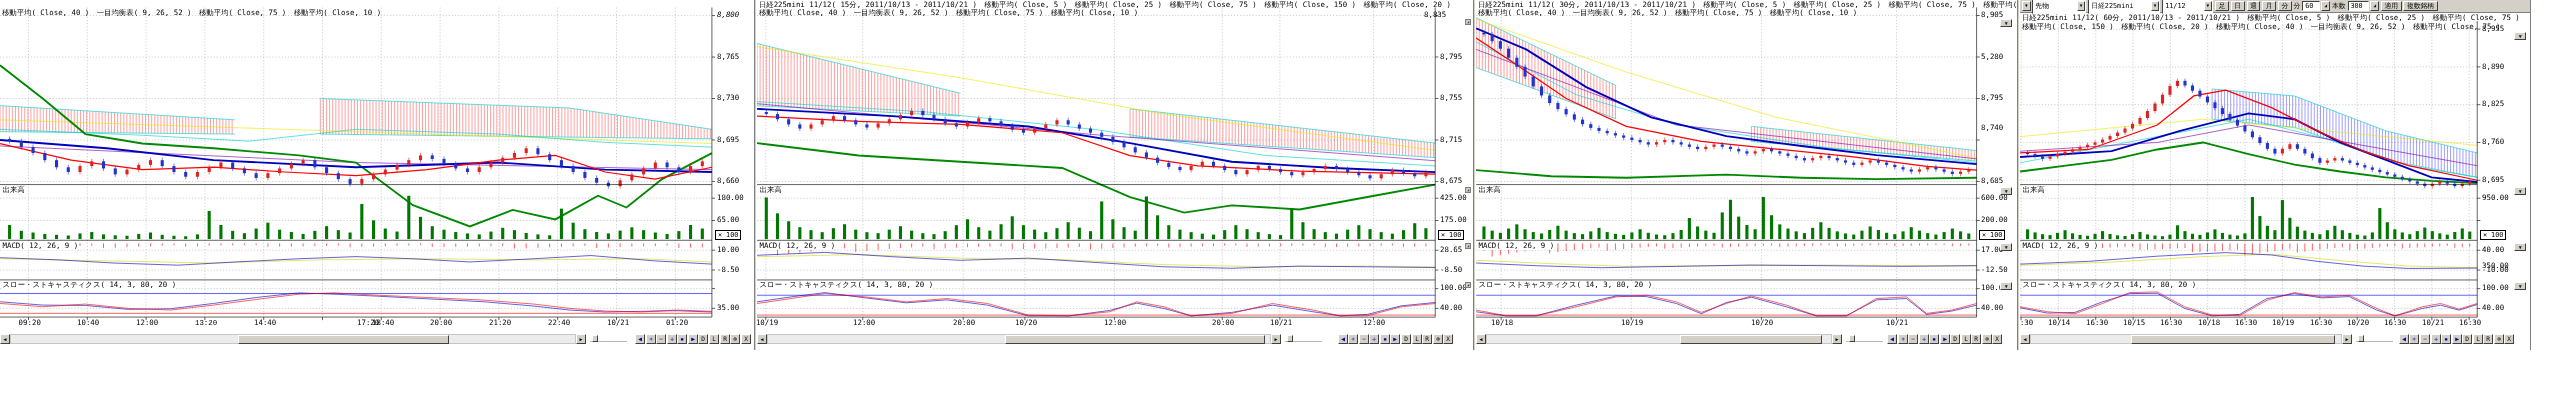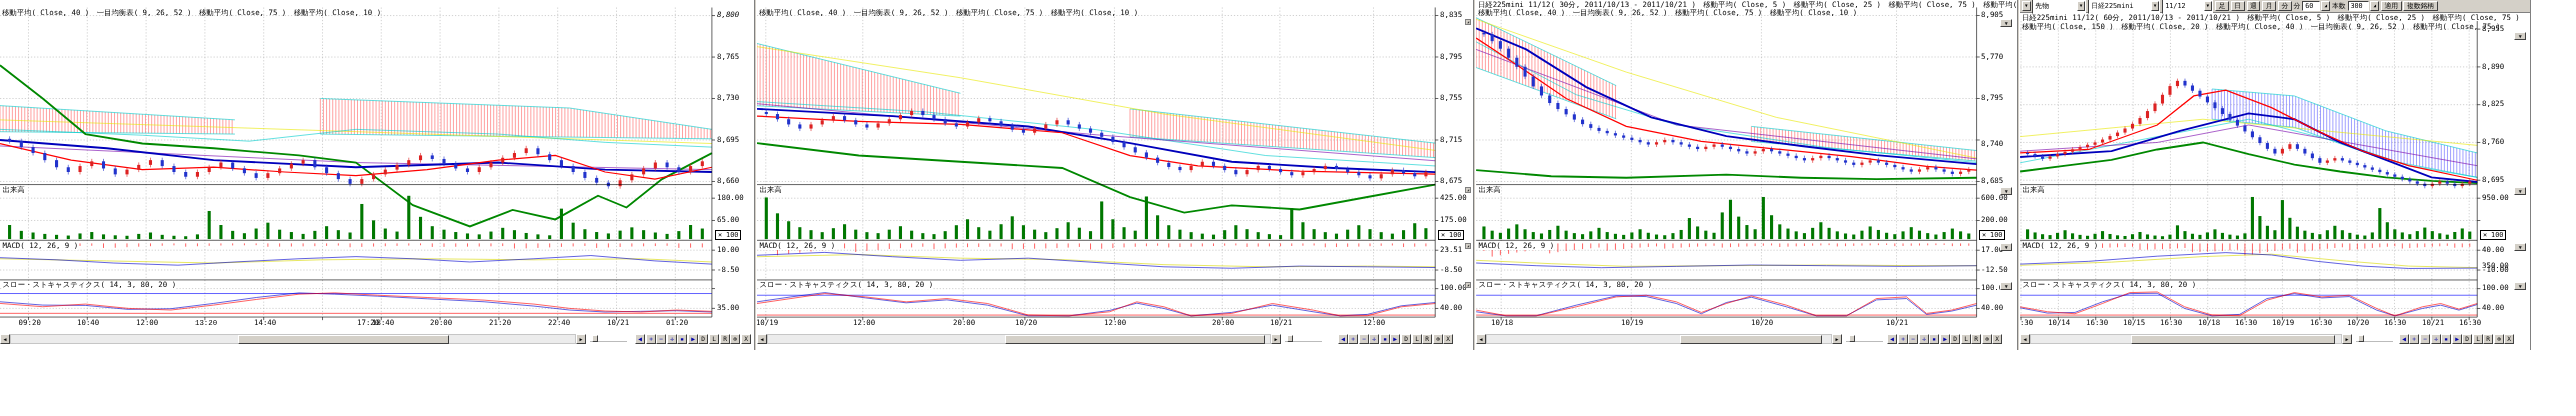--- a/index.html
+++ b/index.html
@@ -592,20 +592,21 @@
     <div class="tool" style="left: 667px; top: 334px; color: rgb(0, 0, 170);">✛</div>
     <div class="tool" style="left: 677px; top: 334px; color: rgb(0, 0, 170);">▪</div>
     <div class="tool" style="left: 688px; top: 334px; color: rgb(0, 0, 170);">▶</div>
     <div class="tool" style="left: 698px; top: 334px; color: rgb(0, 0, 0);">D</div>
     <div class="tool" style="left: 709px; top: 334px; color: rgb(0, 0, 0);">L</div>
     <div class="tool" style="left: 720px; top: 334px; color: rgb(0, 0, 0);">R</div>
     <div class="tool" style="left: 730px; top: 334px; color: rgb(0, 0, 0);">⊕</div>
     <div class="tool" style="left: 741px; top: 334px; color: rgb(0, 0, 0);">X</div>
   </section>
 <section class="panel" id="p1" style="left: 757px; width: 716px;">
+  <div class="hdr l1" style="top: 0.6px;">日経225mini 11/12( 15分, 2011/10/13 - 2011/10/21 )　移動平均( Close, 5 )　移動平均( Close, 25 )　移動平均( Close, 75 )　移動平均( Close, 150 )　移動平均( Close, 20 )</div>
   <div class="hdr l2" style="top: 9.3px;">移動平均( Close, 40 )　一目均衡表( 9, 26, 52 )　移動平均( Close, 75 )　移動平均( Close, 10 )</div>
 <svg class="cv" width="716" height="332" viewBox="0 0 1156 536">
       <line x1="14.2" y1="12" x2="14.2" y2="512" stroke="#b4b4b4" stroke-width="1" stroke-dasharray="2,3"></line>
       <line x1="14.2" y1="512" x2="14.2" y2="517" stroke="#000000"></line>
       <line x1="170.8" y1="12" x2="170.8" y2="512" stroke="#b4b4b4" stroke-width="1" stroke-dasharray="2,3"></line>
       <line x1="170.8" y1="512" x2="170.8" y2="517" stroke="#000000"></line>
       <line x1="332.9" y1="12" x2="332.9" y2="512" stroke="#b4b4b4" stroke-width="1" stroke-dasharray="2,3"></line>
       <line x1="332.9" y1="512" x2="332.9" y2="517" stroke="#000000"></line>
       <line x1="432.5" y1="12" x2="432.5" y2="512" stroke="#b4b4b4" stroke-width="1" stroke-dasharray="2,3"></line>
       <line x1="432.5" y1="512" x2="432.5" y2="517" stroke="#000000"></line>
@@ -1067,28 +1068,28 @@
       <line x1="1095" y1="12" x2="1095" y2="512" stroke="#000000"></line>
     </svg>
     <div class="xlab" style="left: -1.1px; top: 319px;">10/19</div>
     <div class="xlab" style="left: 96px; top: 319px;">12:00</div>
     <div class="xlab" style="left: 196px; top: 319px;">20:00</div>
     <div class="xlab" style="left: 258px; top: 319px;">10/20</div>
     <div class="xlab" style="left: 347px; top: 319px;">12:00</div>
     <div class="xlab" style="left: 455px; top: 319px;">20:00</div>
     <div class="xlab" style="left: 513px; top: 319px;">10/21</div>
     <div class="xlab" style="left: 606px; top: 319px;">12:00</div>
-    <div class="ylab" style="left: 683px; top: 11px;">8,835</div>
+    <div class="ylab" style="left: 667px; top: 11px;">8,835</div>
     <div class="ylab" style="left: 683px; top: 53px;">8,795</div>
     <div class="ylab" style="left: 683px; top: 94px;">8,755</div>
     <div class="ylab" style="left: 683px; top: 136px;">8,715</div>
     <div class="ylab" style="left: 683px; top: 177px;">8,675</div>
     <div class="ylab" style="left: 683px; top: 194px;">425.00</div>
     <div class="ylab" style="left: 683px; top: 216px;">175.00</div>
-    <div class="ylab" style="left: 683px; top: 246px;">23.51</div>
+    <div class="ylab" style="left: 683px; top: 246px;">28.65</div>
     <div class="ylab" style="left: 683px; top: 266px;">-8.50</div>
     <div class="ylab" style="left: 683px; top: 284px;">100.00</div>
     <div class="ylab" style="left: 683px; top: 304px;">40.00</div>
     <div class="plab" style="top: 186px;">出来高</div>
     <div class="plab" style="top: 242px;">MACD( 12, 26, 9 )</div>
     <div class="plab" style="top: 281px;">スロー・ストキャスティクス( 14, 3, 80, 20 )</div>
     <div class="badge" style="left: 681px; top: 230px;">× 100</div>
     <div class="sb-btn" style="left: 0px; top: 334px;">◀</div>
     <div class="sb-track" style="left: 10px; top: 334px; width: 504px;"></div>
     <div class="sb-thumb" style="left: 248px; top: 335px; width: 260px;"></div>
@@ -1524,23 +1525,23 @@
       <line x1="0" y1="388" x2="808" y2="388" stroke="#000000"></line>
       <line x1="0" y1="452" x2="808" y2="452" stroke="#000000"></line>
       <line x1="0" y1="512" x2="808" y2="512" stroke="#000000"></line>
       <line x1="808" y1="12" x2="808" y2="512" stroke="#000000"></line>
     </svg>
     <div class="xlab" style="left: 15px; top: 319px;">10/18</div>
     <div class="xlab" style="left: 145px; top: 319px;">10/19</div>
     <div class="xlab" style="left: 275px; top: 319px;">10/20</div>
     <div class="xlab" style="left: 410px; top: 319px;">10/21</div>
     <div class="ylab" style="left: 505px; top: 11px;">8,905</div>
-    <div class="ylab" style="left: 505px; top: 53px;">5,770</div>
+    <div class="ylab" style="left: 505px; top: 53px;">5,280</div>
     <div class="ylab" style="left: 505px; top: 94px;">8,795</div>
-    <div class="ylab" style="left: 505px; top: 140px;">8,740</div>
+    <div class="ylab" style="left: 505px; top: 124px;">8,740</div>
     <div class="ylab" style="left: 505px; top: 177px;">8,685</div>
     <div class="ylab" style="left: 505px; top: 194px;">600.00</div>
     <div class="ylab" style="left: 505px; top: 216px;">200.00</div>
     <div class="ylab" style="left: 505px; top: 246px;">17.00</div>
     <div class="ylab" style="left: 505px; top: 266px;">-12.50</div>
     <div class="ylab" style="left: 505px; top: 284px;">100.00</div>
     <div class="ylab" style="left: 505px; top: 304px;">40.00</div>
     <div class="plab" style="top: 186px;">出来高</div>
     <div class="plab" style="top: 242px;">MACD( 12, 26, 9 )</div>
     <div class="plab" style="top: 281px;">スロー・ストキャスティクス( 14, 3, 80, 20 )</div>

